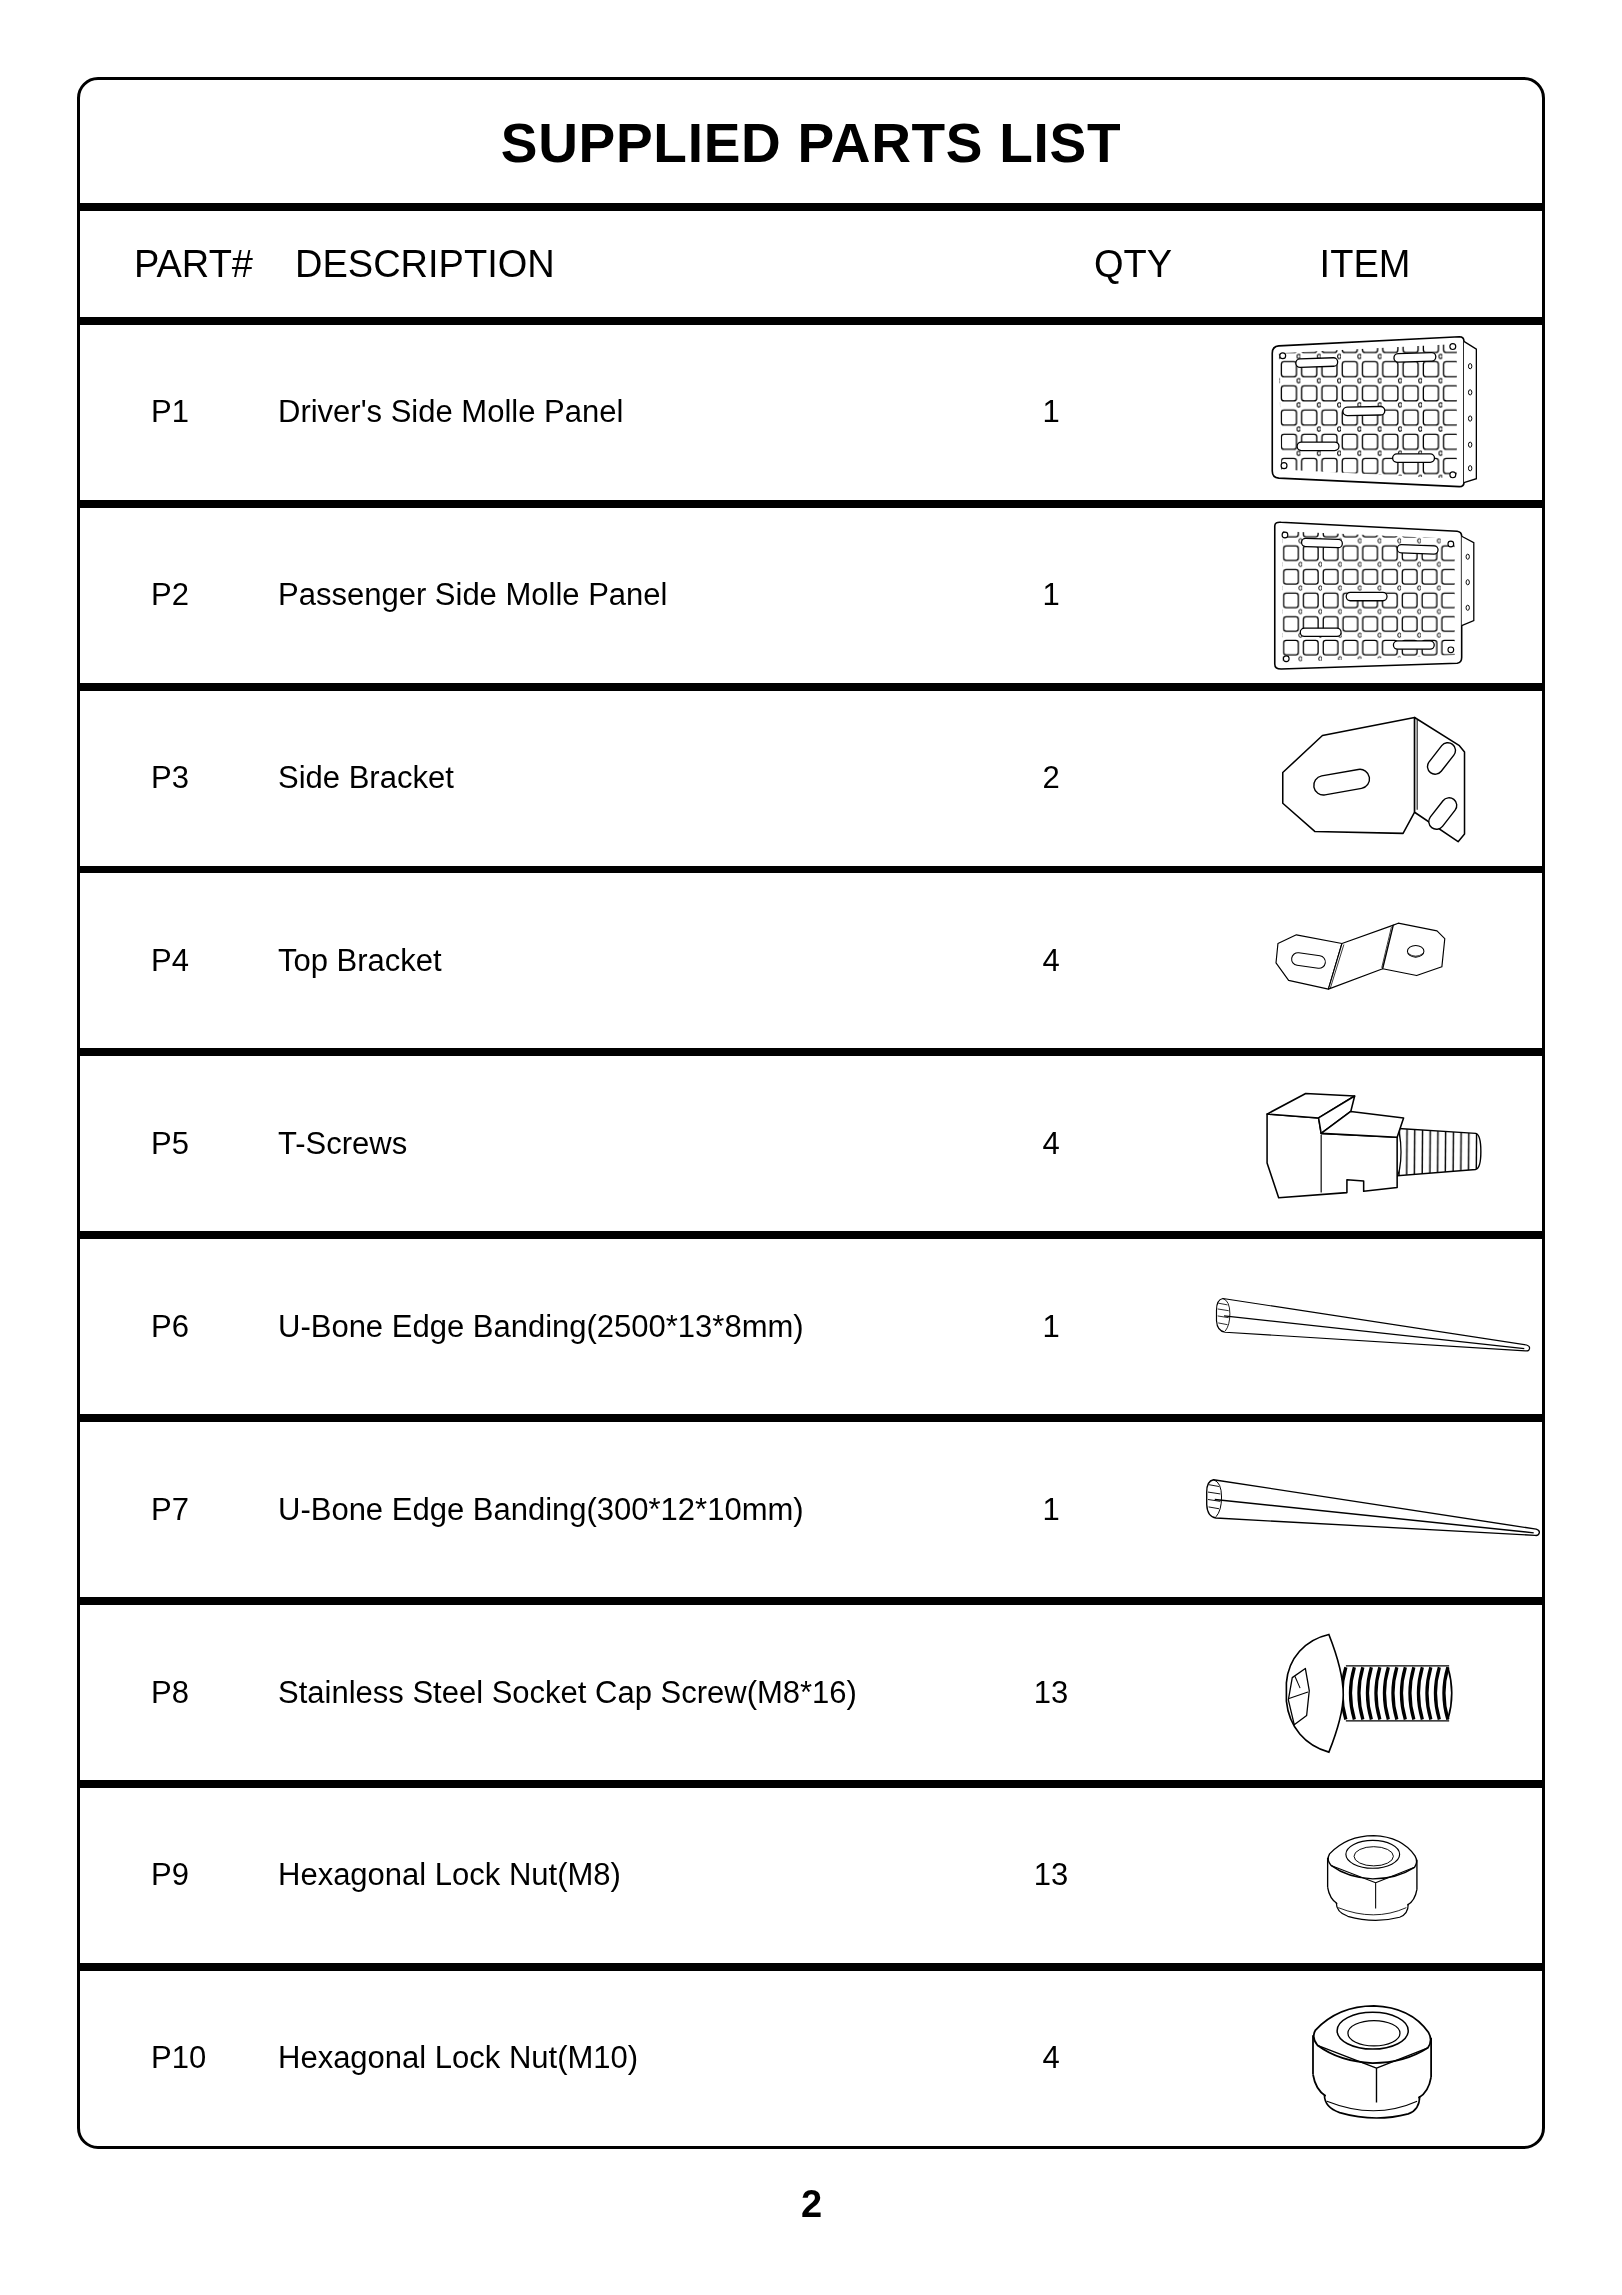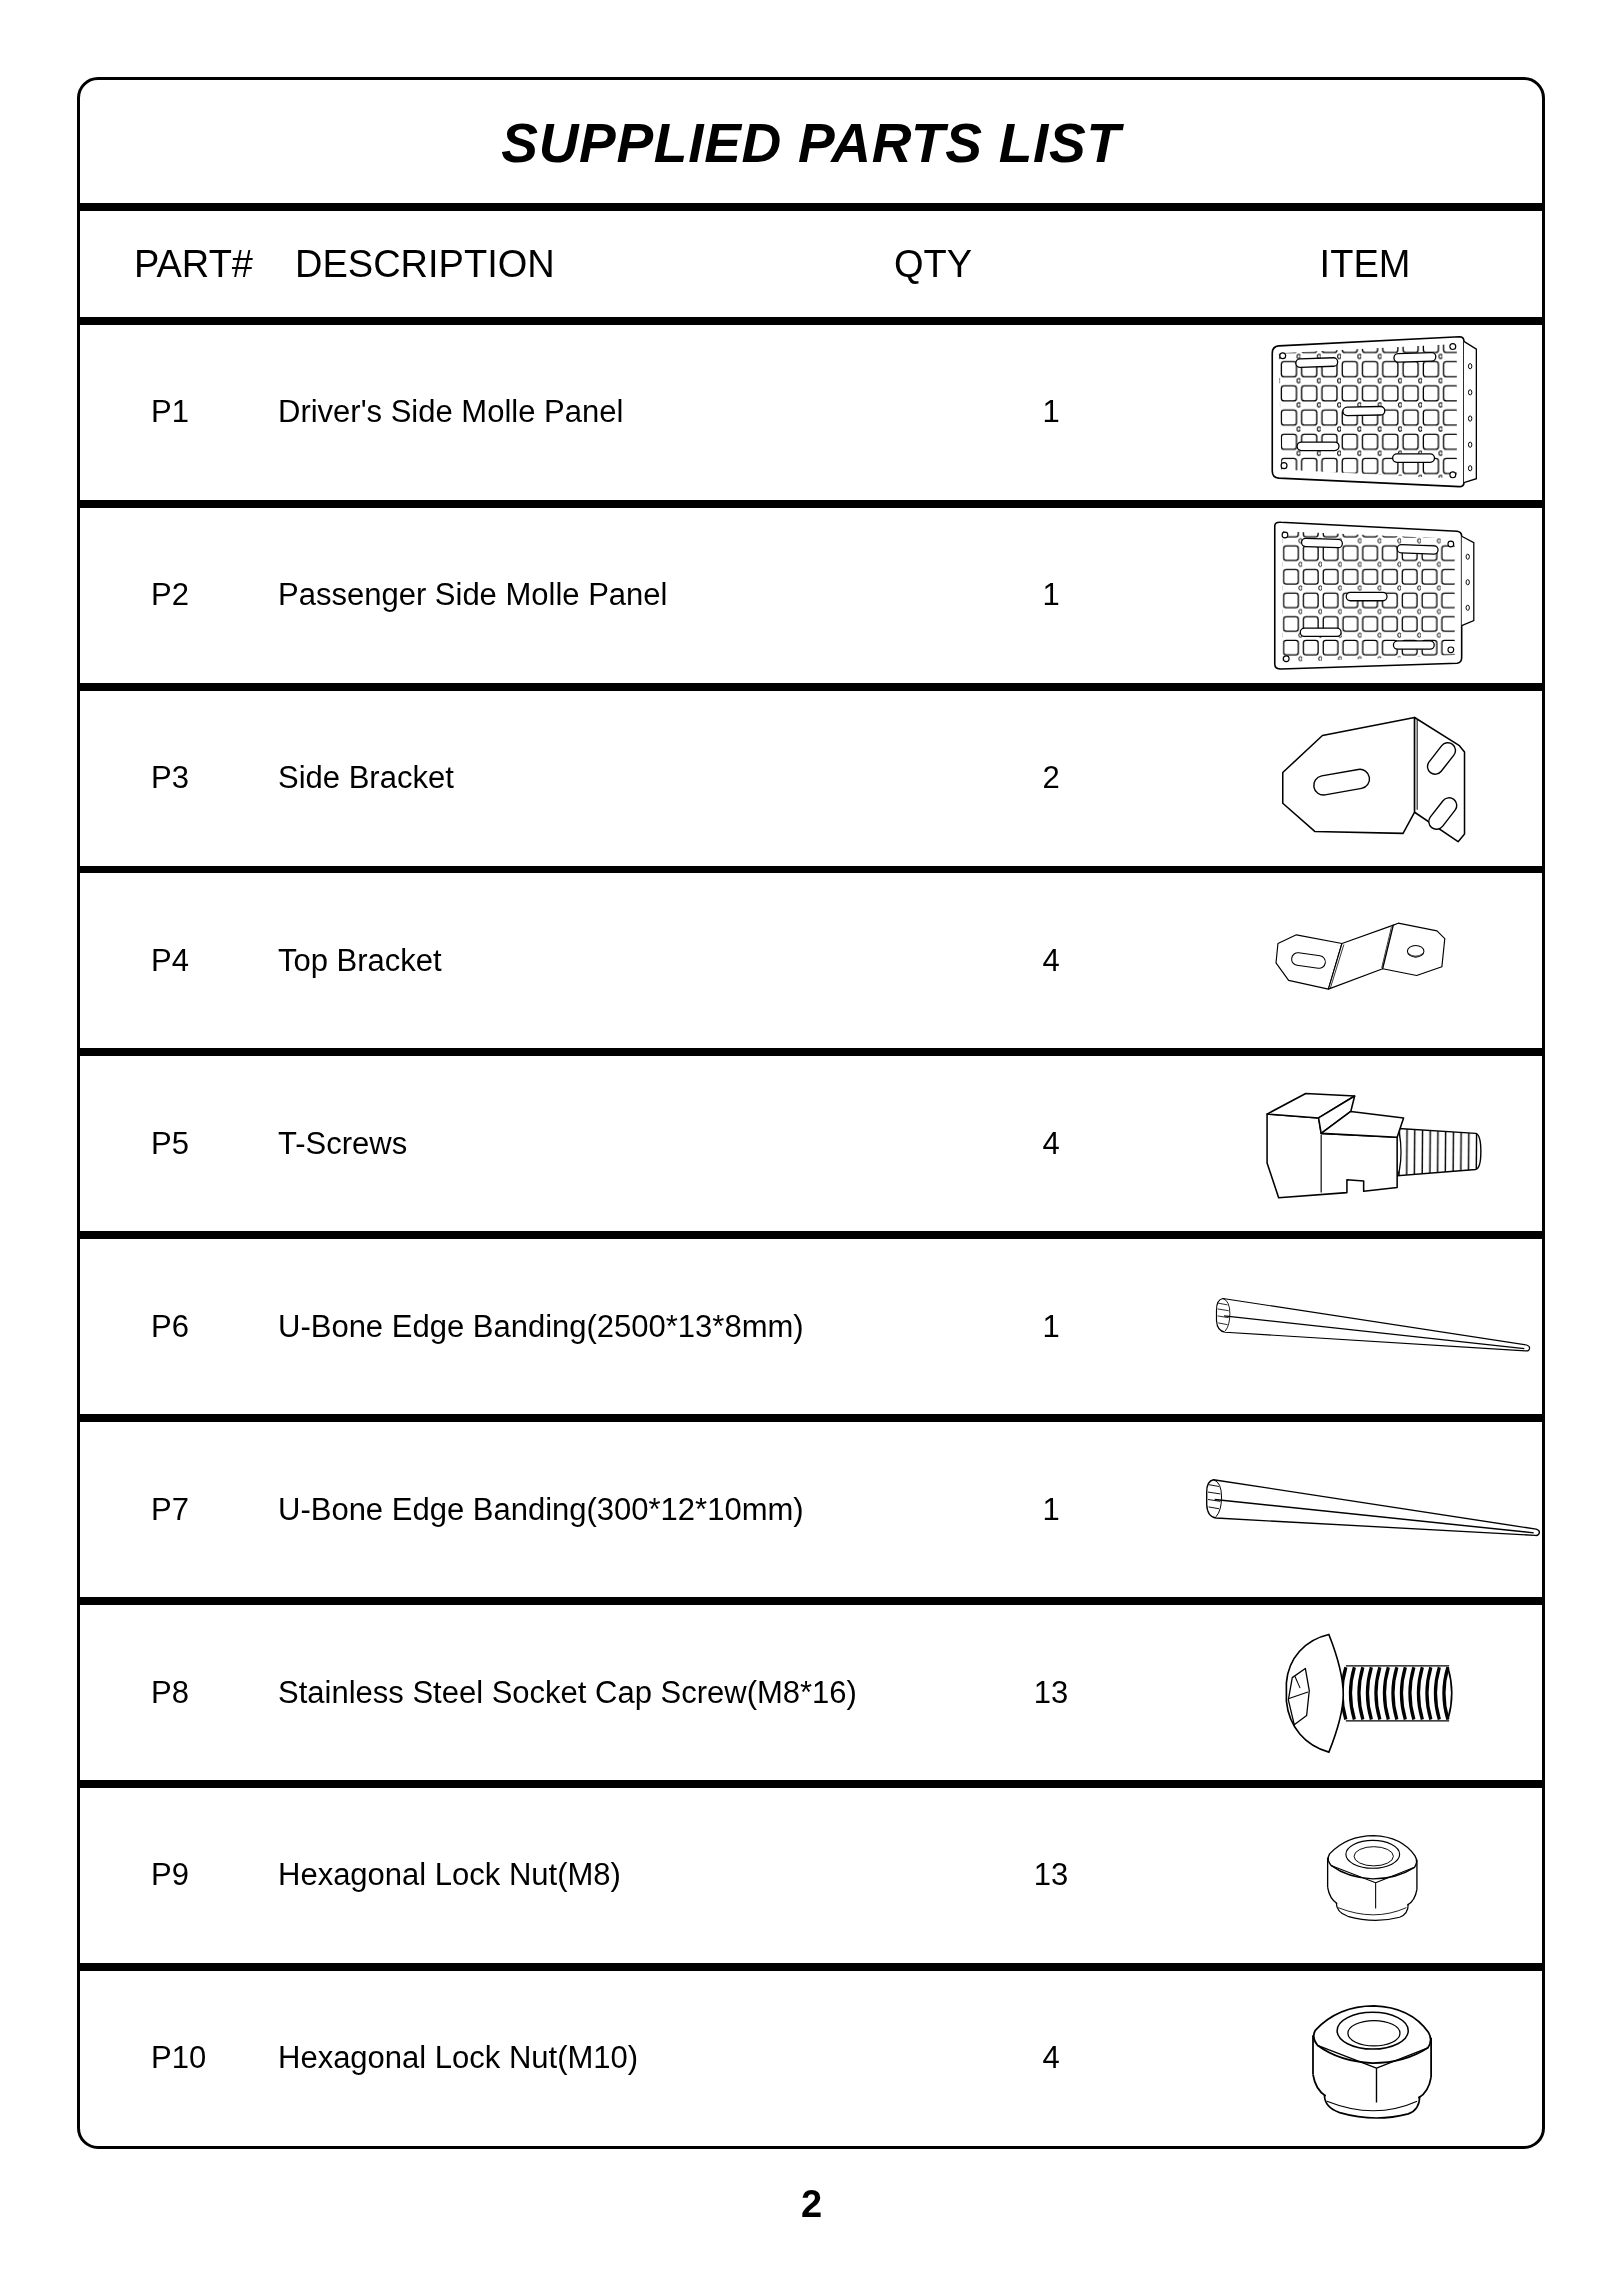--- a/index.html
+++ b/index.html
@@ -5,35 +5,35 @@
   html,body{margin:0;padding:0;background:#ffffff;}
   .sheet{
     position:relative;width:1623px;height:2295px;background:#ffffff;
     font-family:"Liberation Sans", sans-serif;color:#000;overflow:hidden;
   }
   .frame{
     position:absolute;left:77px;top:77px;width:1468px;height:2072px;
     border:3.9px solid #000;border-radius:21px;box-sizing:border-box;
     display:flex;flex-direction:column;overflow:hidden;background:#fff;
   }
-  .title-zone{height:123px;display:flex;align-items:center;justify-content:center;padding-top:2px;box-sizing:border-box;font-style:italic;}
+  .title-zone{height:123px;display:flex;align-items:center;justify-content:center;padding-top:2px;box-sizing:border-box;}
   .title-zone h1{margin:0;font-size:55px;font-weight:bold;letter-spacing:0.7px;}
   .sep{height:7.9px;background:#000;flex:none;}
   .header-row{height:106px;position:relative;flex:none;}
   .row{height:175px;position:relative;flex:none;}
   .row.last{flex:1;}
   .cell{position:absolute;top:50%;transform:translateY(-50%);font-size:31px;white-space:nowrap;}
   .c-part{left:71px;}
   .c-desc{left:198px;}
   .c-qty{left:860px;width:222px;text-align:center;}
   .c-item{left:1293px;top:50%;transform:translate(-50%,-50%);position:absolute;display:flex;align-items:center;justify-content:center;}
   .hcell{position:absolute;top:50%;transform:translateY(-50%);font-size:38px;white-space:nowrap;}
   .h-part{left:54px;}
   .h-desc{left:215px;}
-  .h-qty{left:814px;width:222px;text-align:left;}
+  .h-qty{left:870px;width:222px;text-align:right;}
   .h-item{left:1285px;transform:translate(-50%,-50%);}
   .footer{
     position:absolute;left:0;top:2183px;width:1623px;text-align:center;
     font-size:38px;font-weight:bold;
   }
   svg{display:block;}
   .ln{fill:none;stroke:#000;}
   .fw{fill:#fff;stroke:#000;}
 </style>
 </head>

